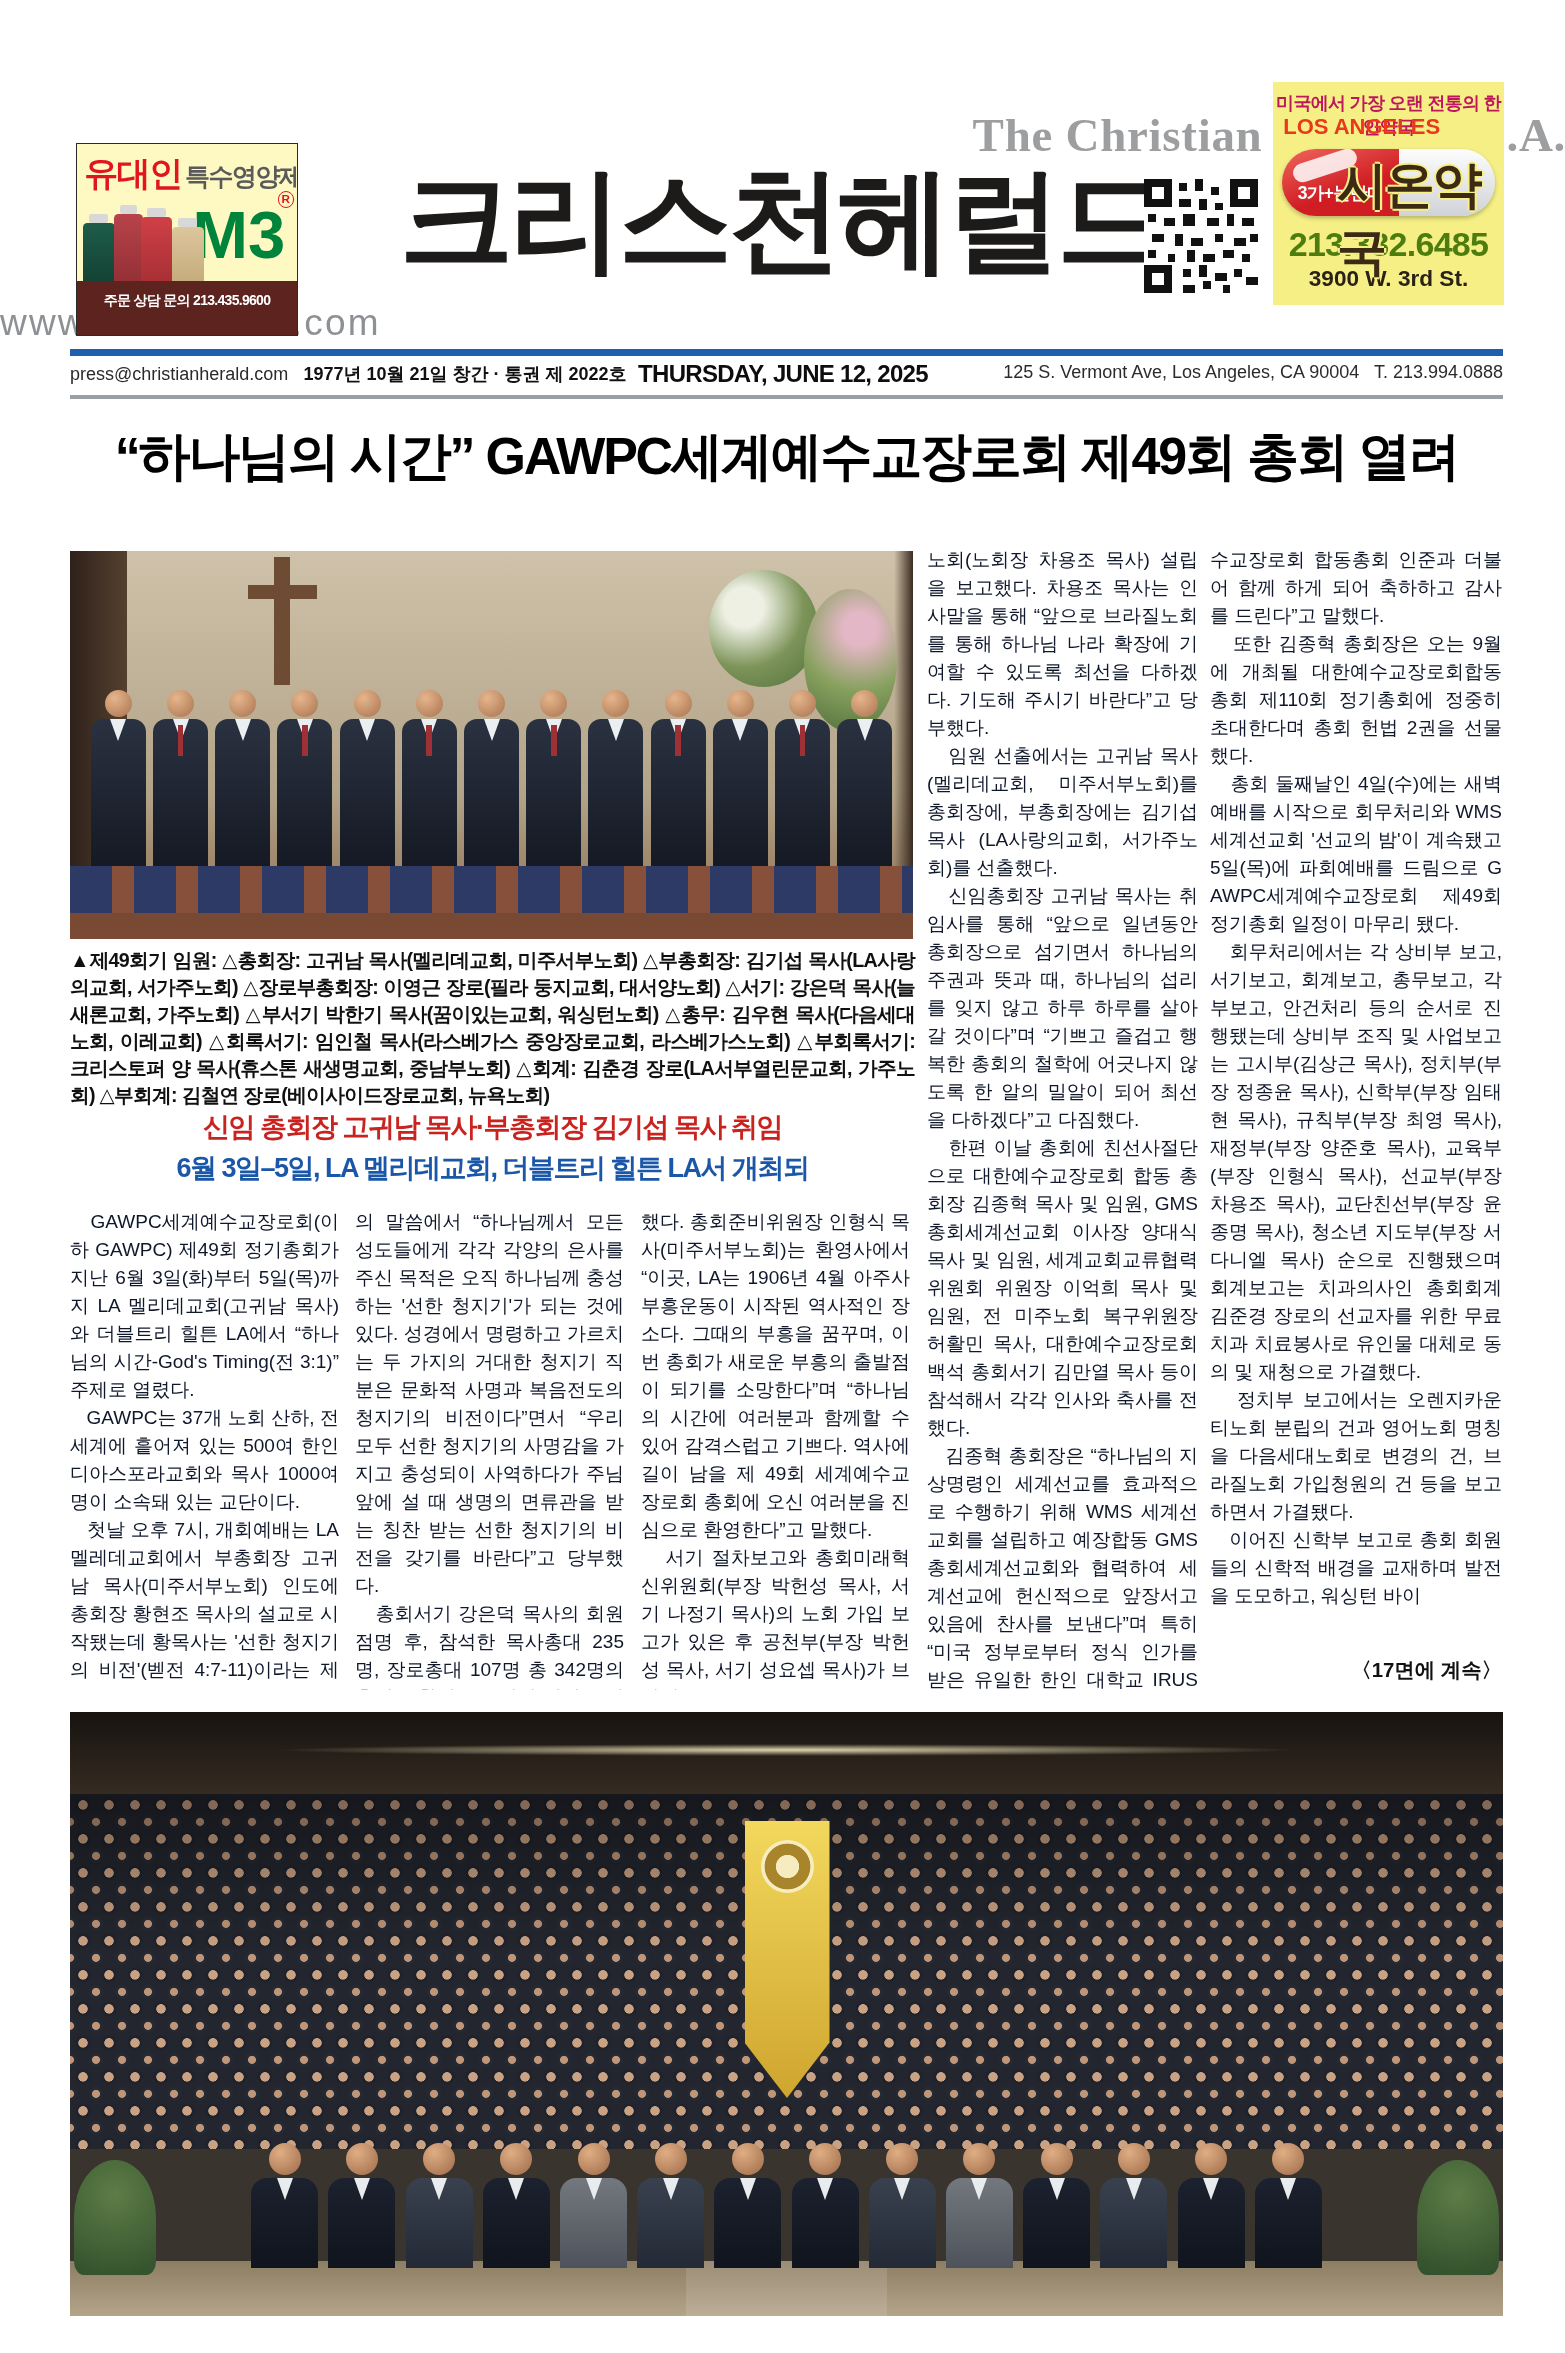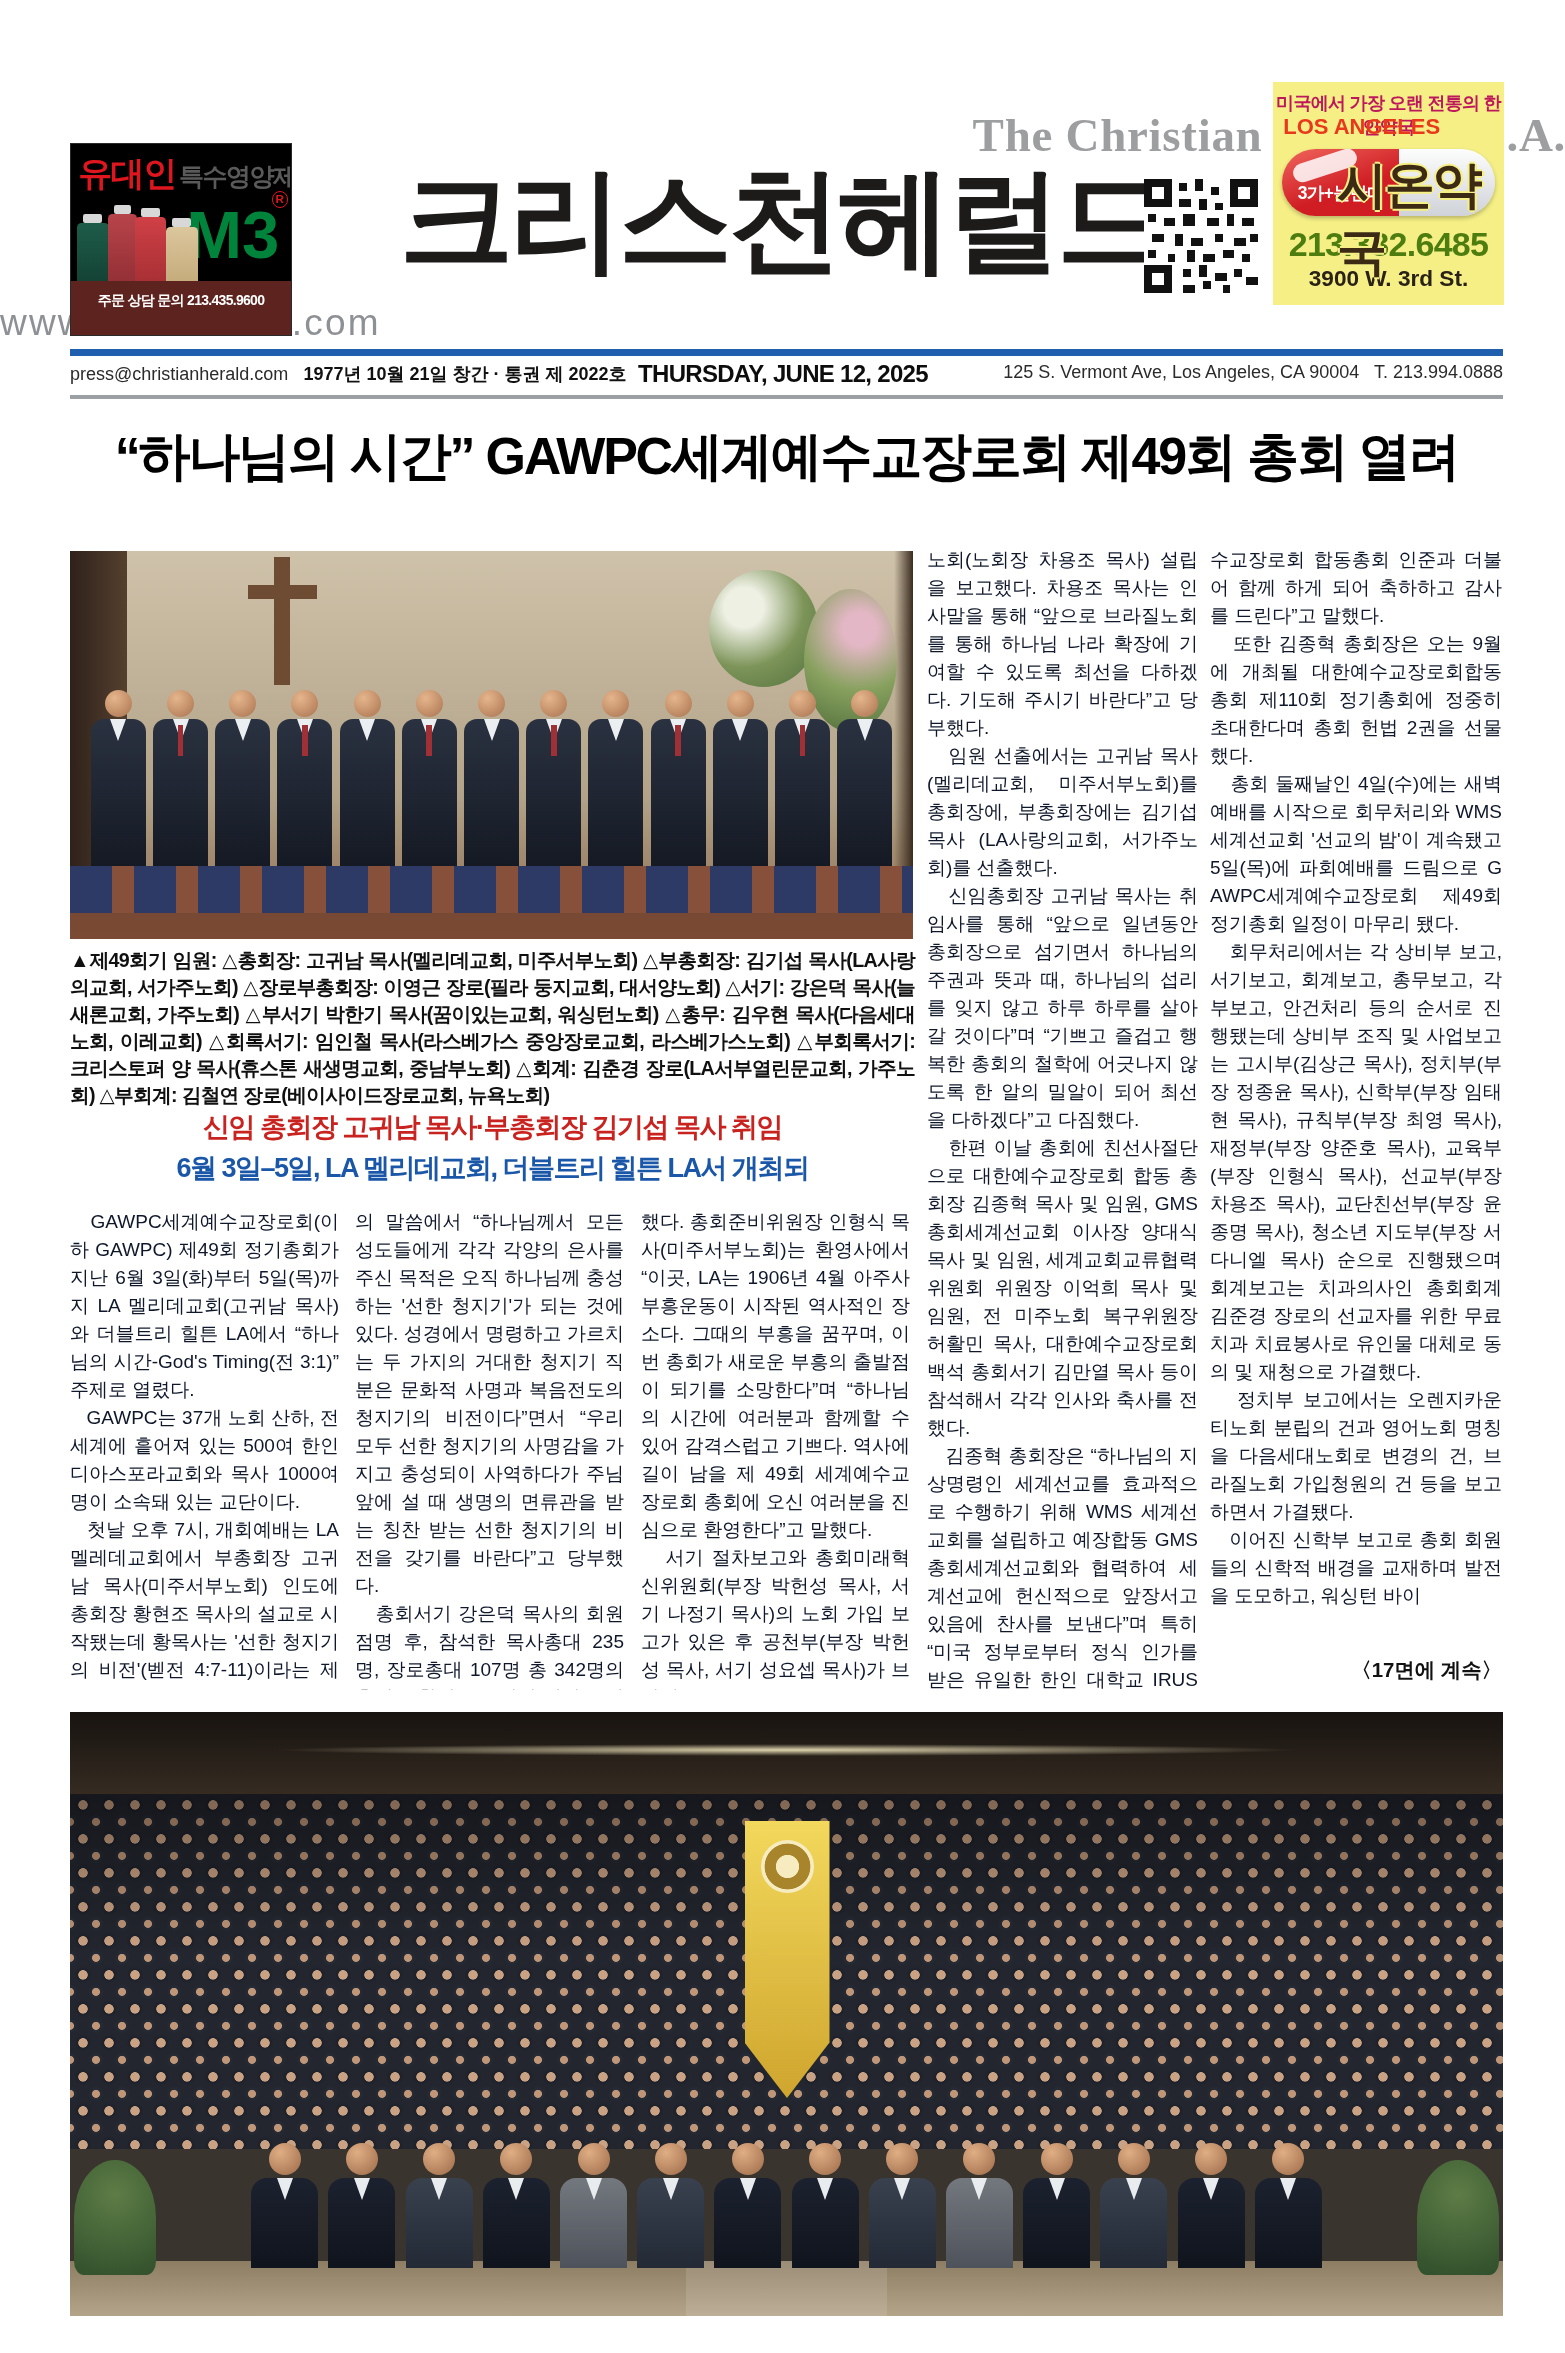--- a/index.html
+++ b/index.html
@@ -12,22 +12,22 @@
       font-family:"Liberation Serif","DejaVu Serif",serif;font-weight:bold;
       font-size:47px;color:#9c9ea0;letter-spacing:0.7px;}
   .mast-korean{position:absolute;left:0;top:152px;width:100%;text-align:center;
       font-size:114px;font-weight:900;color:#1d1a1a;letter-spacing:-4.4px;line-height:1.2;}
   .mast-web{position:absolute;left:0;top:302px;width:100%;
       font-size:37px;color:#8d9195;letter-spacing:2.2px;}
   .mast-web b{color:#7d8185;font-weight:bold;}
   .qr{position:absolute;left:1144px;top:179px;width:114px;height:114px;}
 
   
-  .adL{position:absolute;left:70px;top:143px;width:220px;height:191px;border:1.5px solid #2a2a2a;
-       background:#000000;overflow:hidden;}
+  .adL{position:absolute;left:76px;top:143px;width:220px;height:191px;border:1.5px solid #2a2a2a;
+       background:#fef9c3;overflow:hidden;}
   .adL-line{position:absolute;left:7.3px;top:7.3px;width:206px;white-space:nowrap;}
   .adL-red{font-size:34px;font-weight:900;color:#e0161f;letter-spacing:-1.5px;}
   .adL-gray{font-size:25px;font-weight:900;color:#5a5a5a;letter-spacing:-1.5px;}
   .adL-m3{position:absolute;right:11.7px;top:57px;font-size:67px;font-weight:900;color:#00843c;line-height:1;}
   .adL-r{position:absolute;right:2.9px;top:47px;font-size:11.7px;font-weight:bold;color:#e0161f;
          border:1.5px solid #e0161f;border-radius:50%;width:14.6px;height:14.6px;line-height:14.6px;text-align:center;}
   .bottles{position:absolute;left:5.8px;top:64px;width:124px;height:82px;}
   .bottle{position:absolute;bottom:0;border-radius:4.4px 4.4px 2.9px 2.9px;}
   .bottle:before{content:"";position:absolute;left:20%;top:-8.8px;width:60%;height:8.8px;background:#d8d8d8;border-radius:2.2px;}
   .b1{left:0;width:32px;height:67px;background:linear-gradient(#1e5c49,#123f32);}

